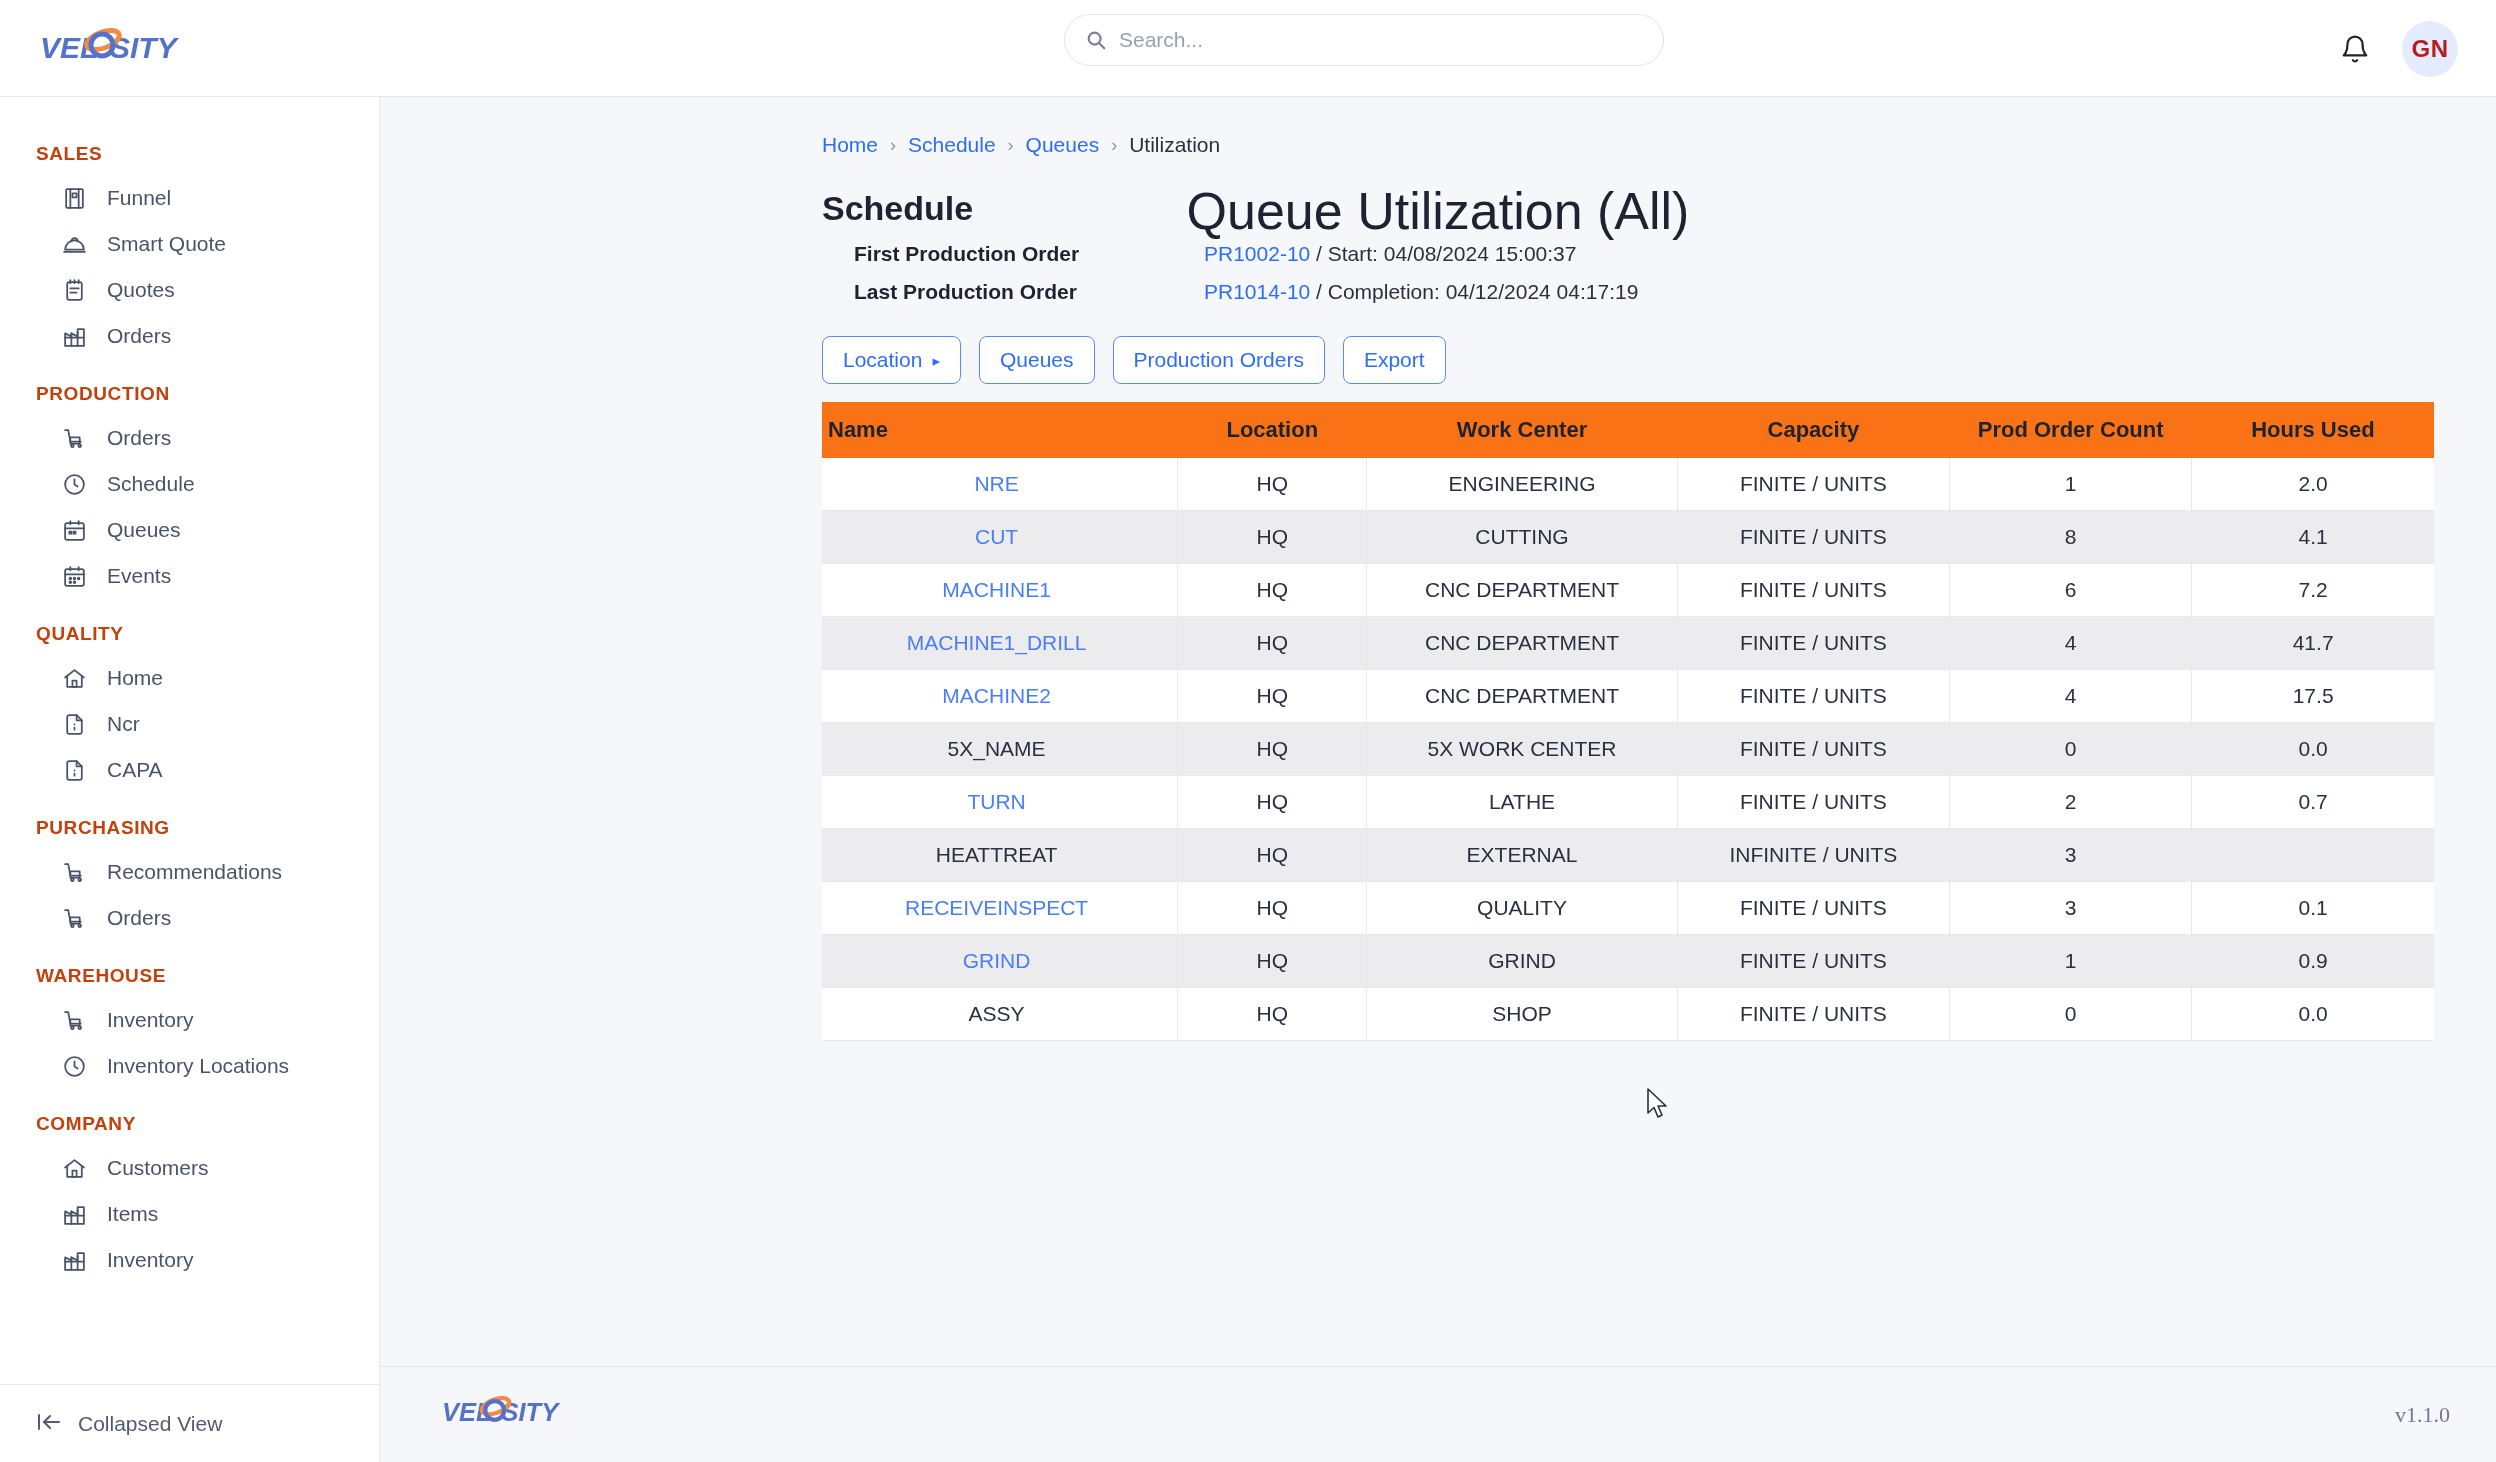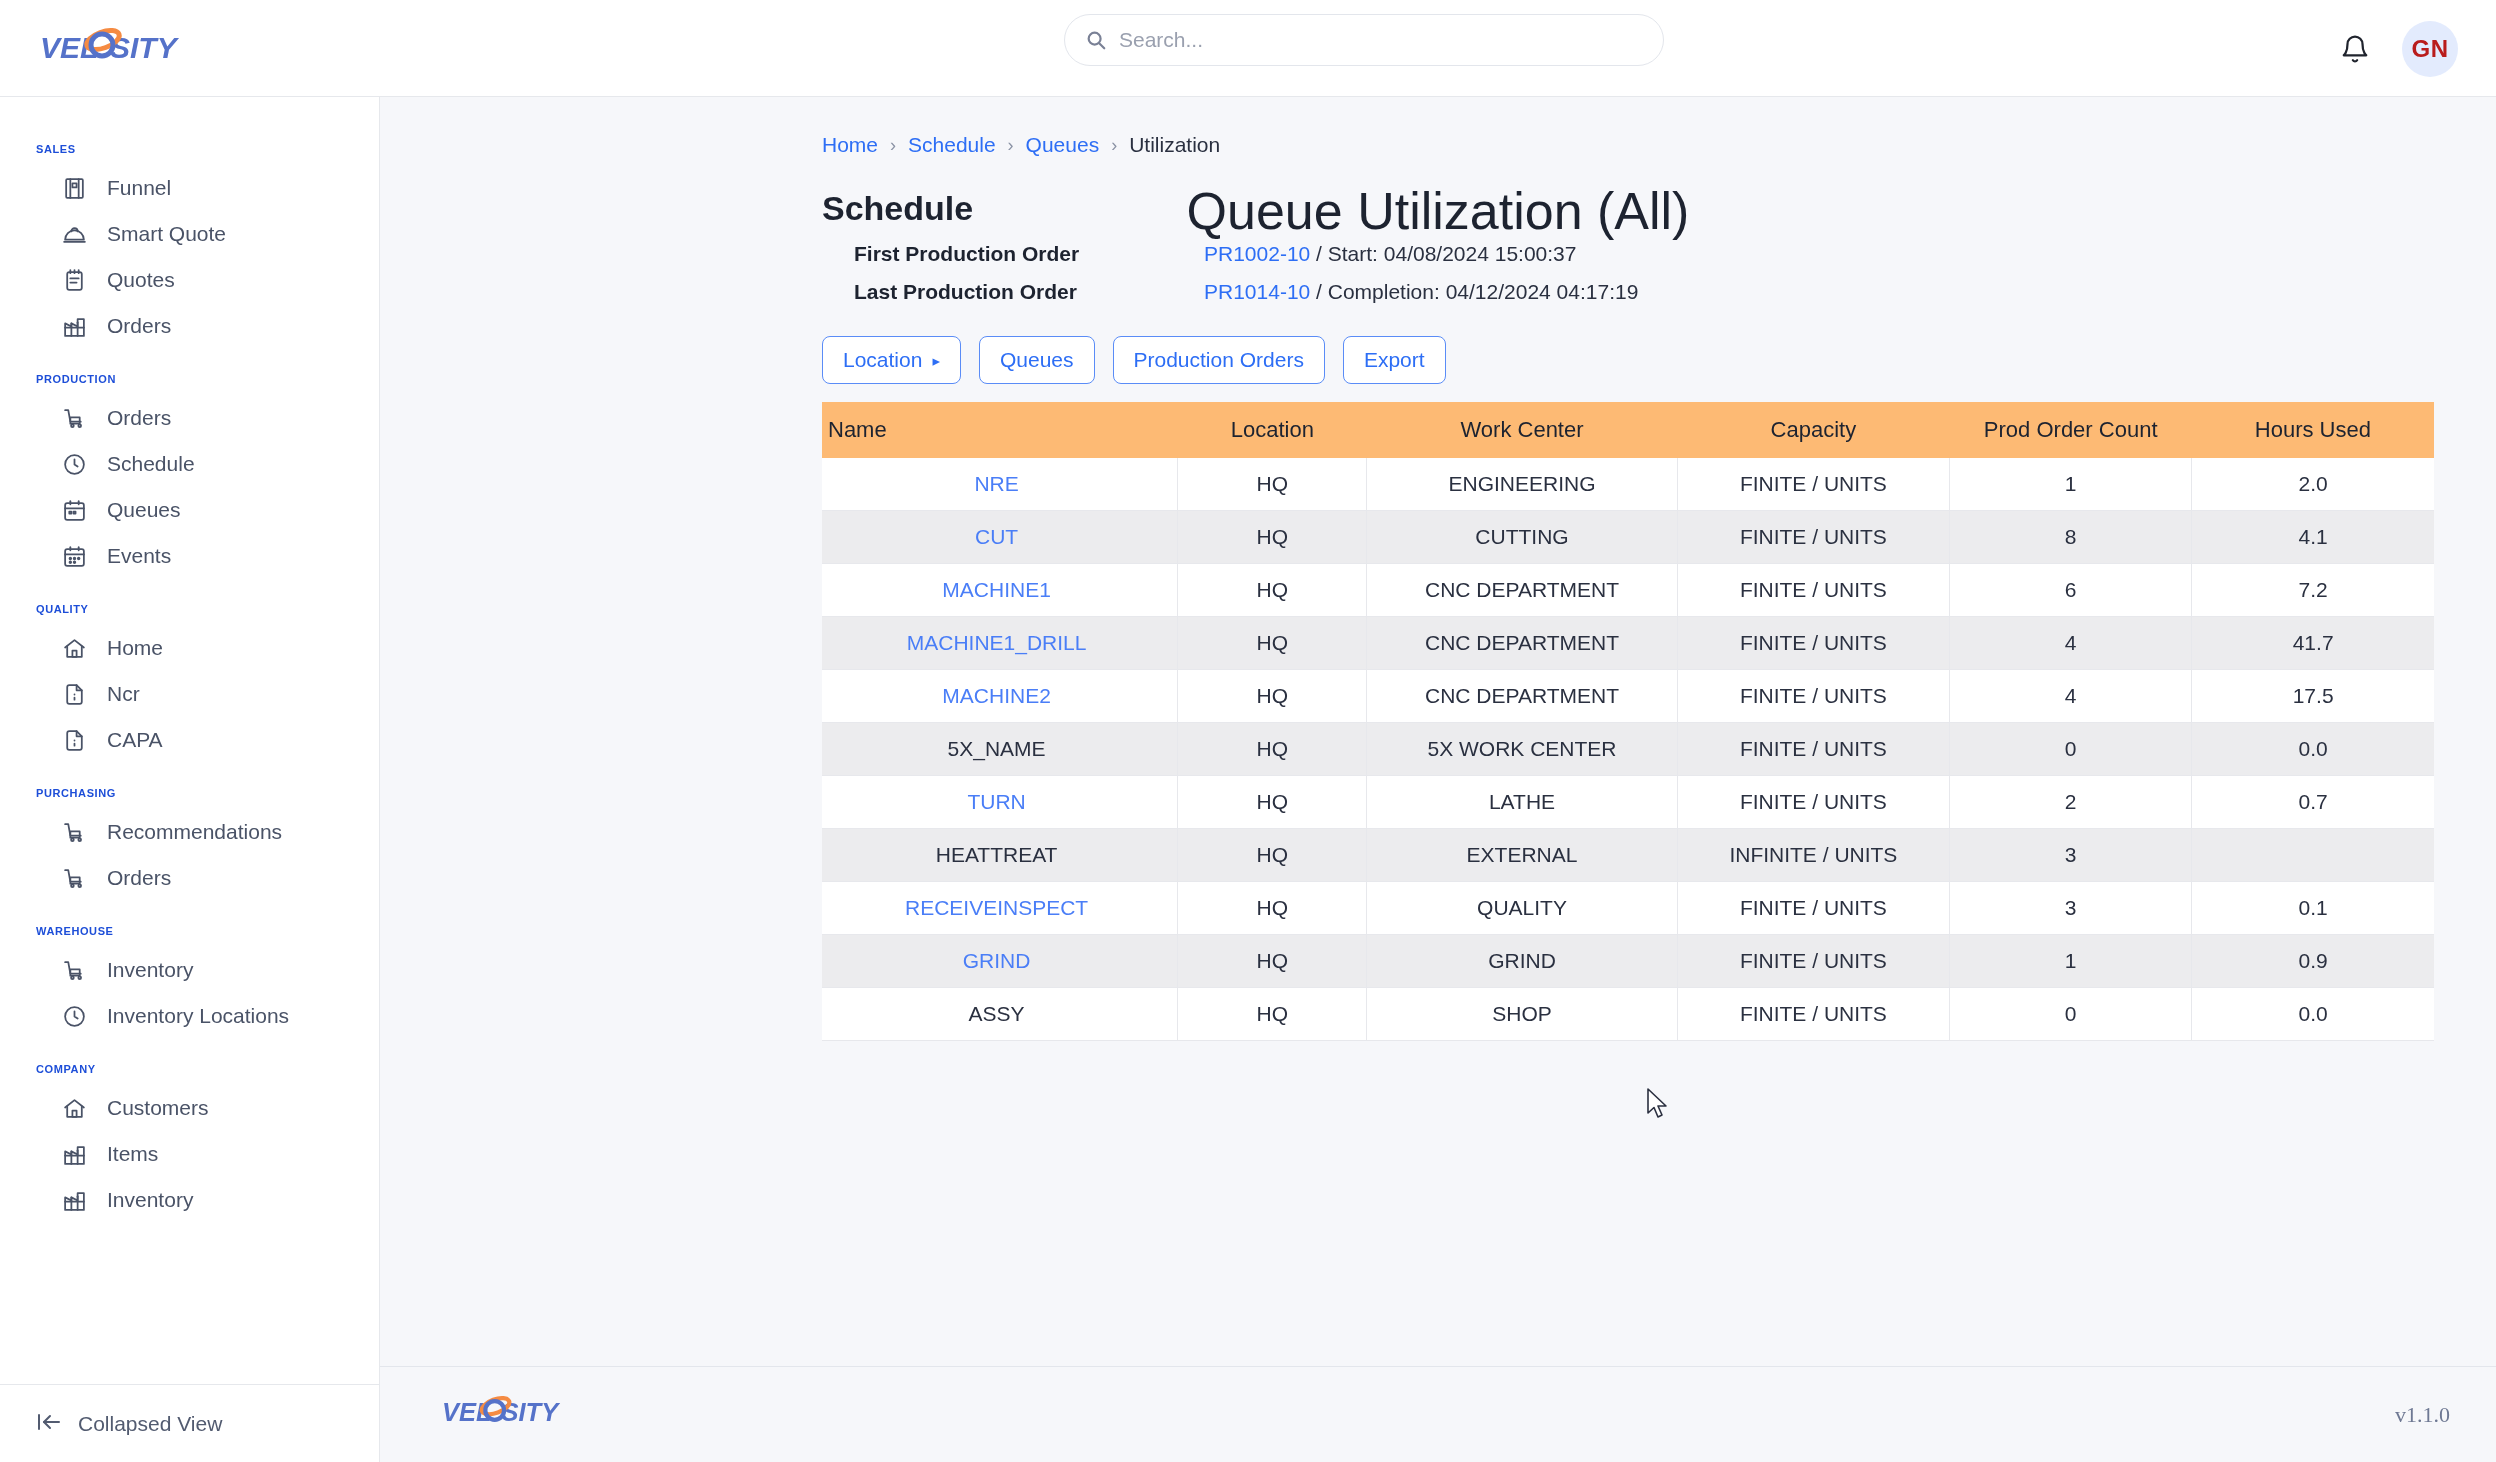--- a/index.html
+++ b/index.html
@@ -60,21 +60,21 @@
   
   .sidebar {
     width: 380px; flex: 0 0 380px;
     background: #ffffff;
     border-right: 1px solid #e6e8ec;
     display: flex; flex-direction: column;
   }
   .sidebar-scroll { flex: 1; overflow: hidden; padding-top: 28px; }
   .nav-group { margin-bottom: 6px; }
   .nav-group-title {
-    font-size: 11px; font-weight: bold; color: #1d4ed8;
+    font-size: 19px; font-weight: bold; color: #c2410c;
     letter-spacing: 0.6px; padding: 18px 0 10px 36px;
   }
   .nav-item {
     display: flex; align-items: center;
     height: 46px; padding-left: 62px;
     color: #4a5367; font-size: 21px;
     cursor: pointer;
   }
   .nav-icon { width: 25px; height: 25px; flex: 0 0 25px; margin-right: 20px; display: inline-flex; align-items: center; justify-content: center; }
   .nav-icon svg { display: block; }
@@ -124,22 +124,22 @@
     font-size: 21px; font-family: "Liberation Sans", sans-serif;
     padding: 11px 20px; cursor: pointer;
     display: inline-flex; align-items: center; gap: 10px;
   }
   .caret { font-size: 15px; line-height: 1; }
 
   
   .table-wrap { padding-left: 442px; padding-right: 62px; margin-top: 18px; }
   table.grid { width: 100%; border-collapse: collapse; table-layout: fixed; }
   table.grid th {
-    background: #fdba74; color: #1d2330;
-    font-size: 22px; font-weight: normal;
+    background: #f97316; color: #1d2330;
+    font-size: 22px; font-weight: bold;
     padding: 15px 12px; text-align: center;
     border: none;
   }
   table.grid th.col-name { text-align: left; padding-left: 6px; }
   table.grid td {
     font-size: 21px; color: #2a3040;
     padding: 14px 12px; text-align: center;
     border-right: 1px solid #e7e8ec;
     border-bottom: 1px solid #e7e8ec;
     height: 48px;

